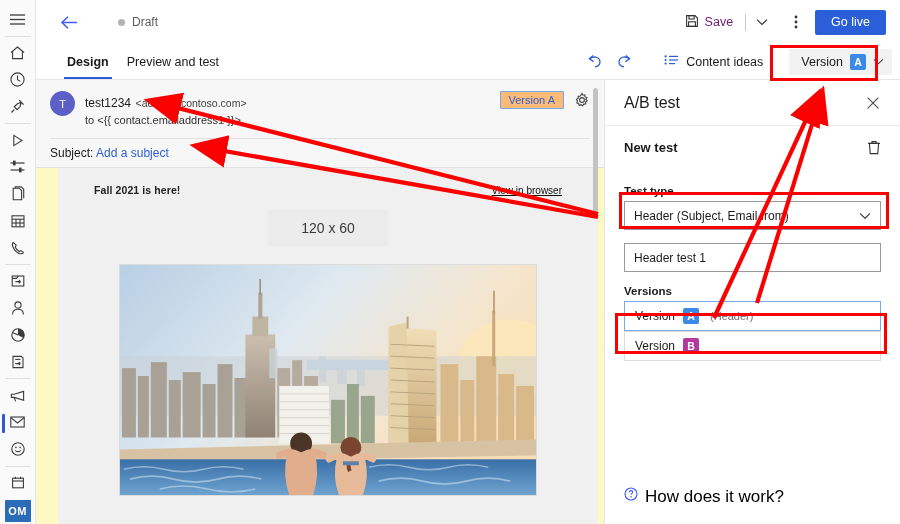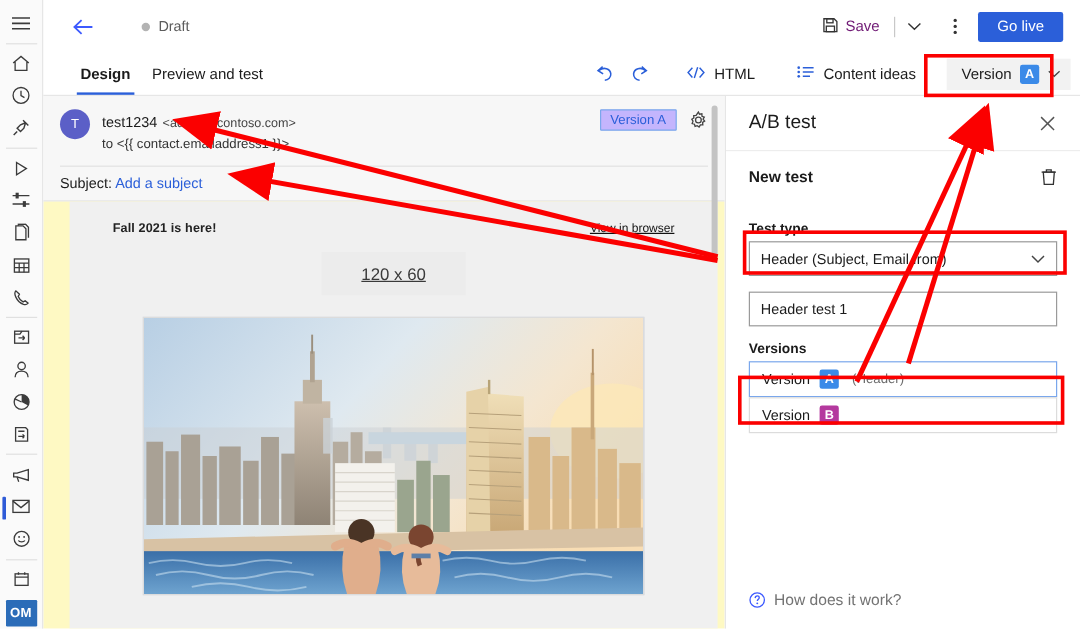--- a/index.html
+++ b/index.html
@@ -243,21 +243,21 @@
   .from-lines { margin-left: 10px; line-height: 1.45; }
   .from-name { font-size: 12px; color: #1b1b1b; }
   .from-addr { font-size: 10.5px; color: #444; }
   .to-line { font-size: 11px; color: #333; }
   .head-right { margin-left: auto; display: flex; align-items: center; gap: 10px; padding-top: 1px;}
   .ver-a-chip {
     border: 1px solid #7aa7ec;
     color: #2b5fd9;
     font-size: 11px;
     padding: 2px 8px;
-    background: #c4b5fd;
+    background: #fdba74;
     cursor: pointer;
     border-radius: 1px;
   }
   .gear { color: #444; display: flex; align-items: center; cursor: pointer; }
   .subject-row {
     border-top: 1px solid #e2e2e2;
     margin-top: 9px;
     padding: 7px 0 7px 0;
     font-size: 12px;
     color: #1b1b1b;
@@ -287,21 +287,20 @@
     text-decoration: underline;
     cursor: pointer;
   }
   .logo-box {
     width: 120px; height: 36px;
     background: #ececec;
     margin: 14px auto 0 auto;
     display: flex; align-items: center; justify-content: center;
     font-size: 14px;
     color: #3a3a3a;
-    text-decoration: underline;
   }
   .hero {
     margin: 18px auto 0 auto;
     width: 418px;
     height: 232px;
     border: 1px solid #dcdcdc;
     overflow: hidden;
     position: relative;
     background: #cfd8e3;
   }
@@ -381,23 +380,23 @@
     background: #fff;
     cursor: pointer;
   }
   .ver-row.first { border-top: 1px solid #dcdcdc; }
   .ver-row.selected { border: 1px solid #7aa7ec; }
   .ctrl-note { color: #6b6b6b; font-size: 11px; margin-left: 3px; }
   .how-link {
     position: absolute;
     left: 19px;
     bottom: 17px;
-    display: flex; align-items: flex-end; gap: 7px;
-    color: #737373;
-    font-size: 13px;
+    display: flex; align-items: flex-start; gap: 7px;
+    color: #000000;
+    font-size: 17px;
     cursor: pointer;
   }
 
   
   .overlay {
     position: absolute;
     left: 0; top: 0;
     width: 900px; height: 524px;
     pointer-events: none;
     z-index: 50;
@@ -621,32 +620,20 @@
           <svg width="17" height="15" viewBox="0 0 17 15">
               <path d="M4.2 4.6 C8 1.6 13.6 3 14 7.6 C14.2 10.4 12 12.6 9 12.8" fill="none" stroke="#2b5fd9" stroke-width="1.3"></path>
               <polyline points="7.2,1.6 3.4,4.8 7.6,7.6" fill="none" stroke="#2b5fd9" stroke-width="1.3"></polyline>
             </svg>
         </div>
         <div class="tb-icon">
           <svg width="17" height="15" viewBox="0 0 17 15">
               <path d="M12.8 4.6 C9 1.6 3.4 3 3 7.6 C2.8 10.4 5 12.6 8 12.8" fill="none" stroke="#2b5fd9" stroke-width="1.3"></path>
               <polyline points="9.8,1.6 13.6,4.8 9.4,7.6" fill="none" stroke="#2b5fd9" stroke-width="1.3"></polyline>
             </svg>
-        </div>
-        <div class="tb-text">
-          <span>
-            <svg width="16" height="11" viewBox="0 0 16 11">
-                <g fill="none" stroke="#2b5fd9" stroke-width="1.2">
-                  <polyline points="5,1.4 1.4,5.5 5,9.6"></polyline>
-                  <polyline points="11,1.4 14.6,5.5 11,9.6"></polyline>
-                  <line x1="9.4" y1="1" x2="6.6" y2="10"></line>
-                </g>
-              </svg>
-          </span>
-          <span>HTML</span>
         </div>
         <div class="tb-text">
           <span>
             <svg width="16" height="12" viewBox="0 0 16 12">
                 <g stroke="#2b5fd9" stroke-width="1.2" fill="none">
                   <line x1="6" y1="2.4" x2="15" y2="2.4"></line>
                   <line x1="6" y1="6" x2="15" y2="6"></line>
                   <line x1="6" y1="9.6" x2="12" y2="9.6"></line>
                 </g>
                 <g fill="#2b5fd9">

